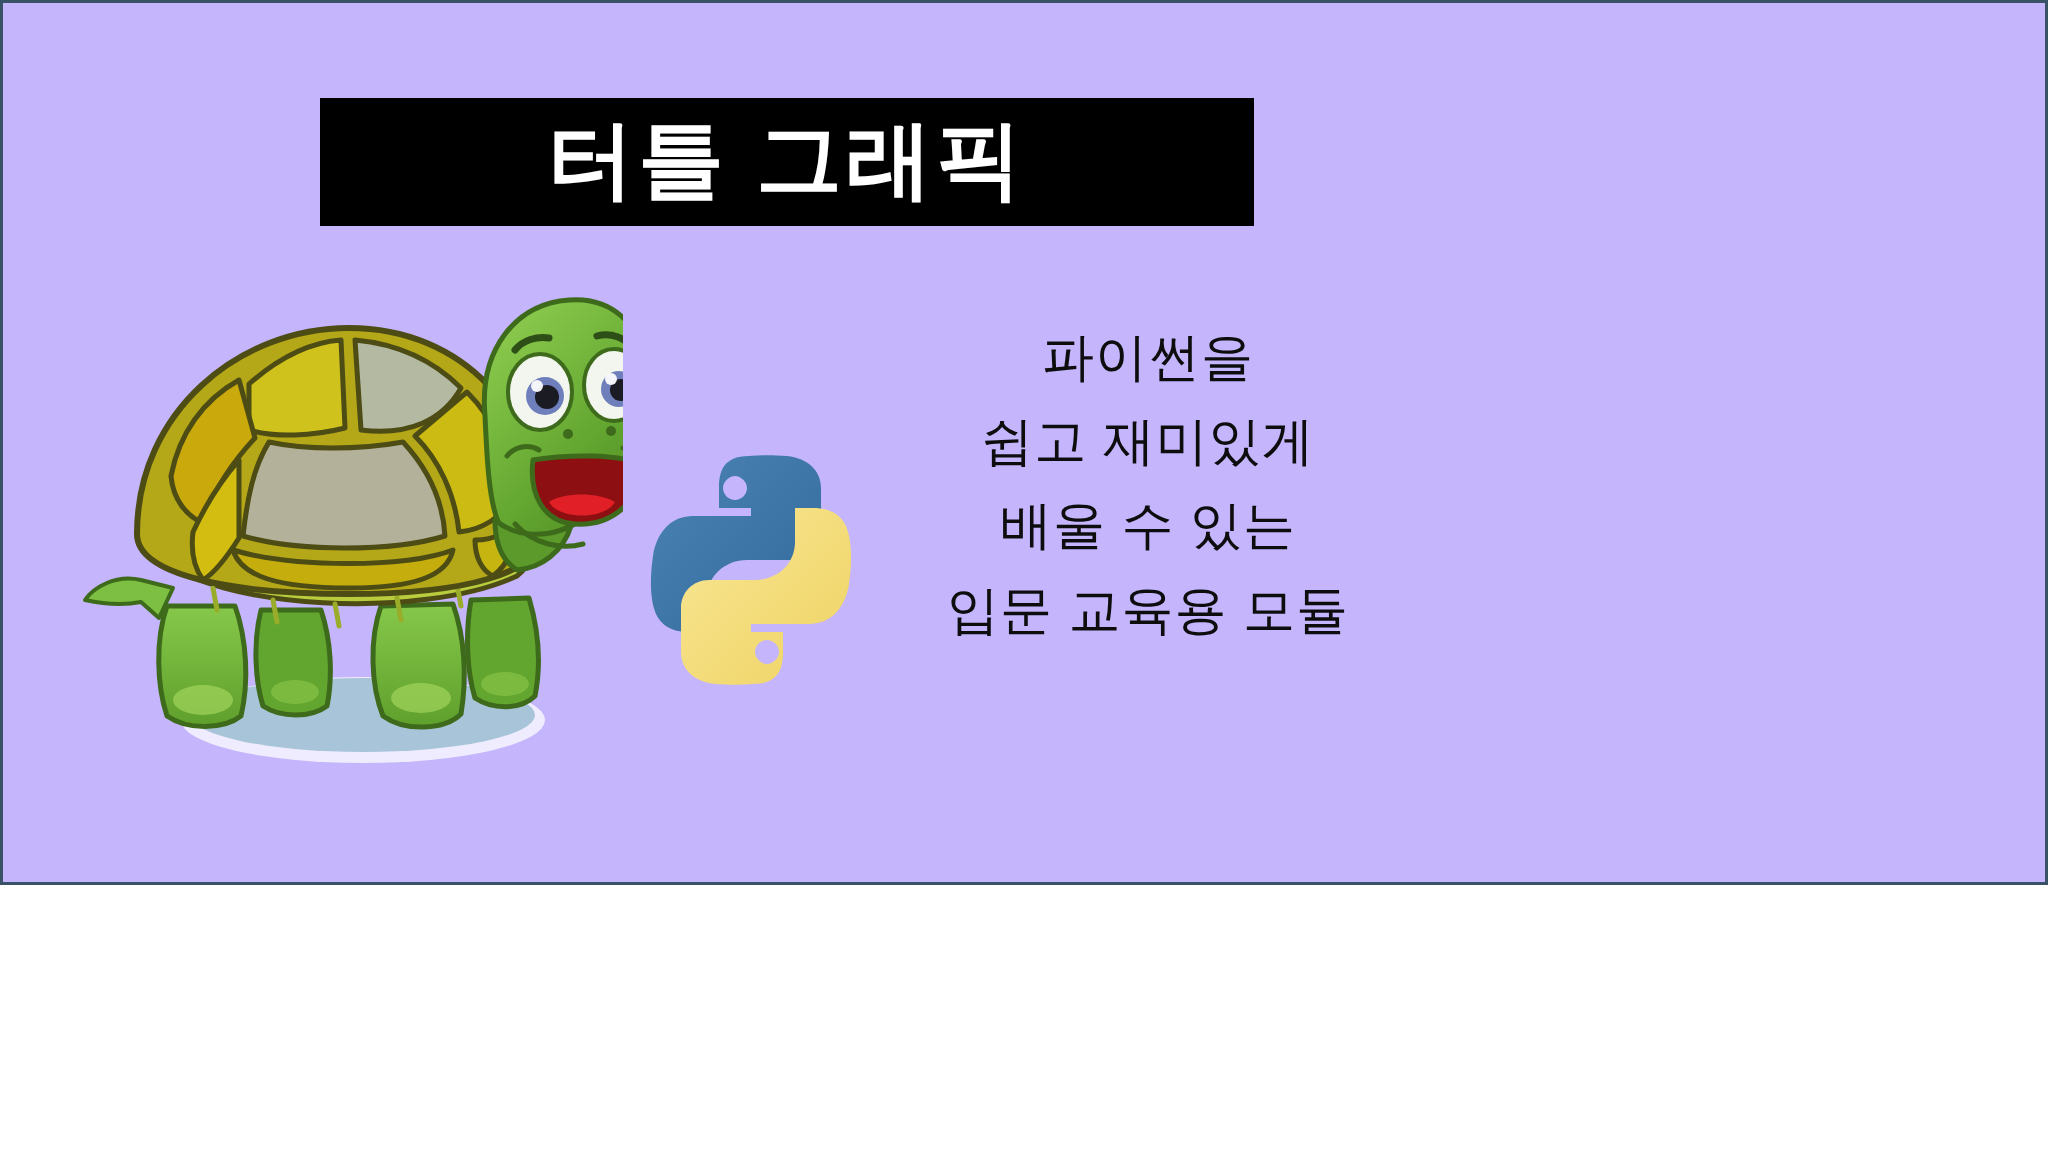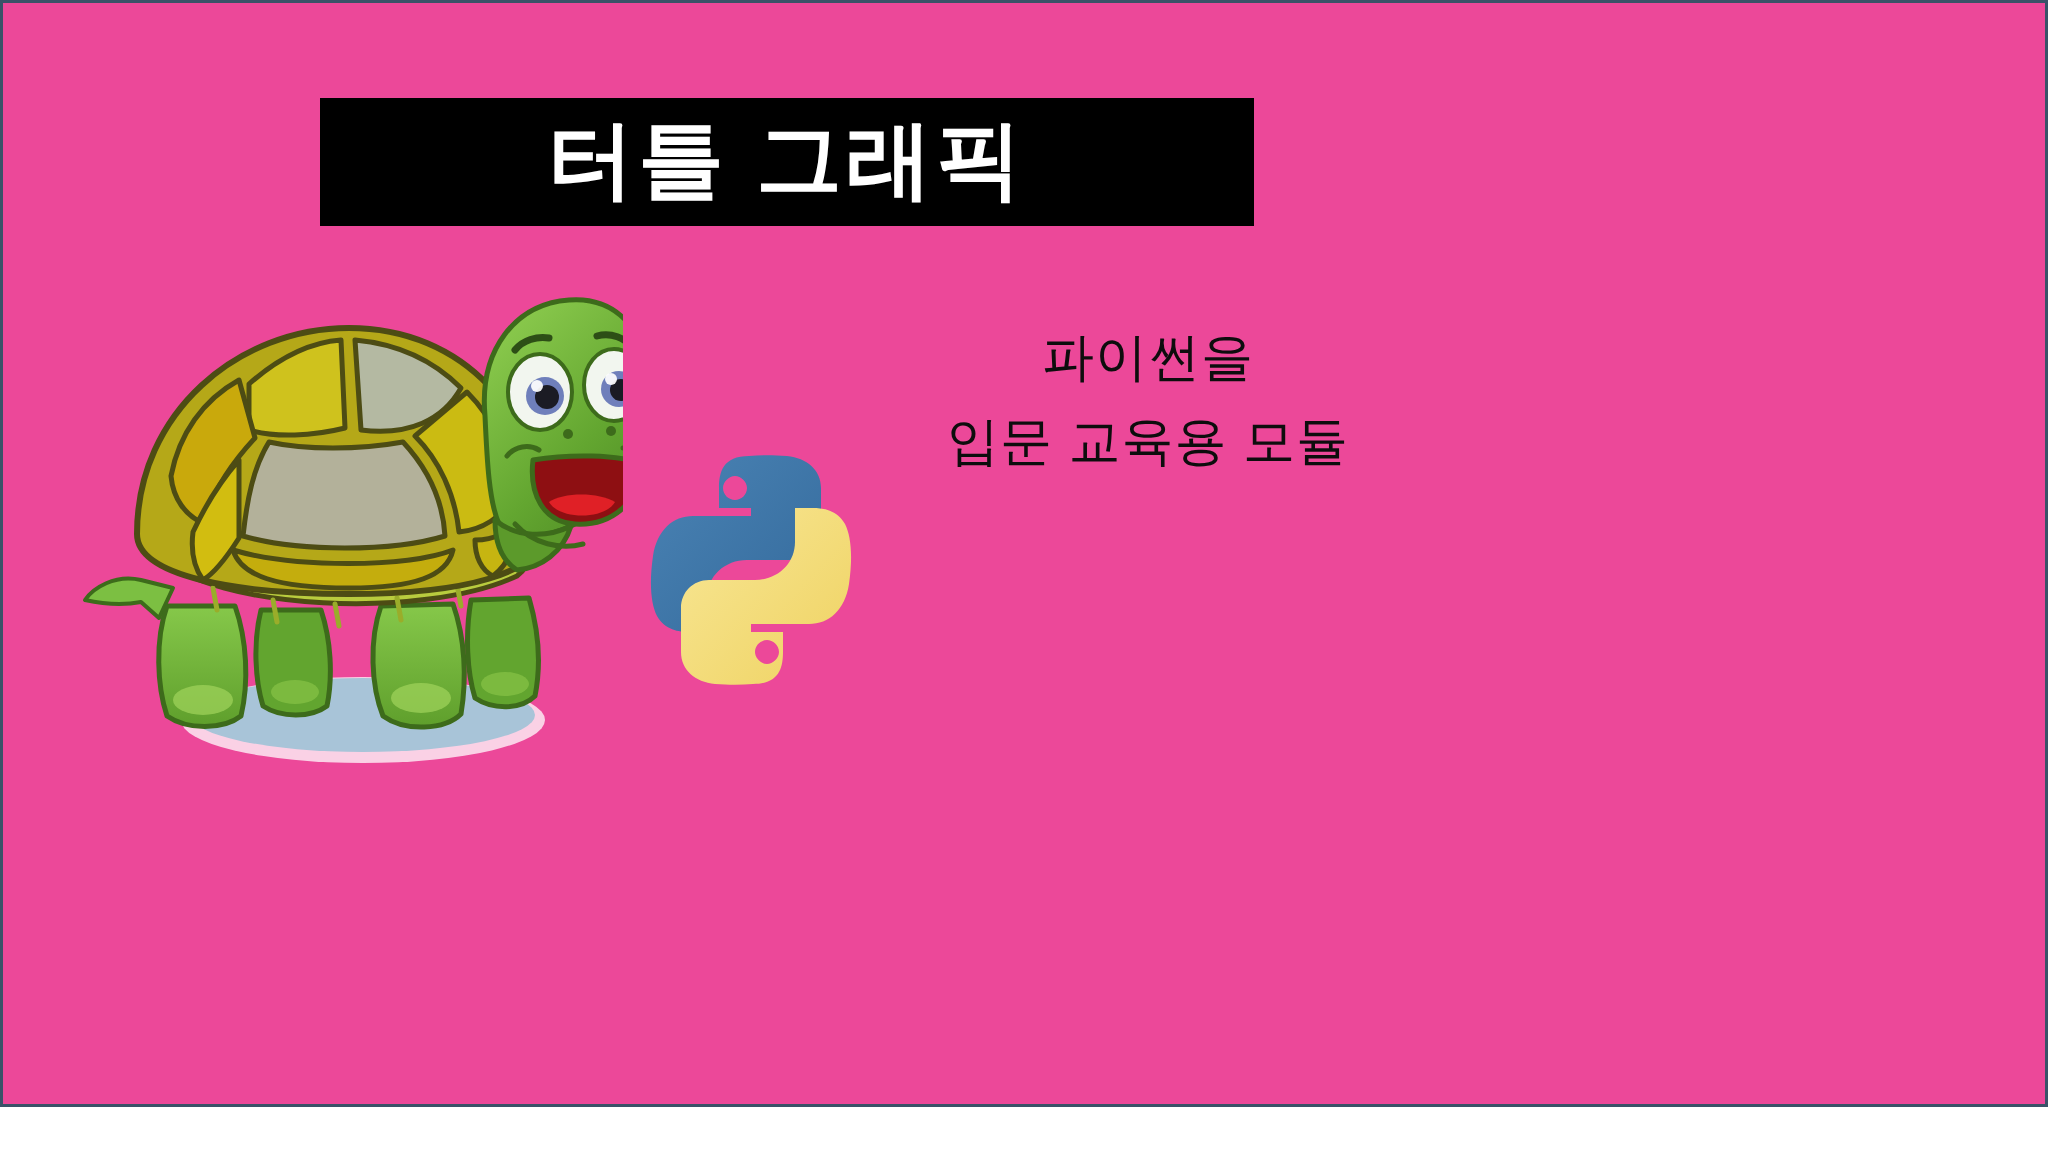--- a/index.html
+++ b/index.html
@@ -6,22 +6,22 @@
     margin: 0;
     padding: 0;
     background: #ffffff;
   }
   body {
     font-family: "Liberation Sans", "DejaVu Sans", sans-serif;
   }
   #slide {
     position: relative;
     width: 2048px;
-    height: 1107px;
-    background: #ec4899;
+    height: 885px;
+    background: #c4b5fd;
     box-sizing: border-box;
     border: 3px solid #3a5268;
     overflow: hidden;
     padding-left: 32px;
   }
 
   
   #title-banner {
     position: absolute;
     left: 317px;
@@ -184,16 +184,18 @@
       </defs>
 
       <path d="M118 10 C92 10 88 26 88 42 L88 62 L120 62 L120 70 L62 70 C42 70 26 84 22 110 C18 138 20 158 26 170 C34 184 48 186 58 186 L76 186 L76 152 C76 130 94 114 116 114 L162 114 C178 114 190 102 190 86 L190 42 C190 24 176 12 156 10 C142 9 130 9 118 10 Z M104 30 C110 30 116 36 116 42 C116 49 110 54 104 54 C98 54 92 49 92 42 C92 36 98 30 104 30 Z" fill="url(#pyBlue)"></path>
 
       <path d="M122 238 C148 238 152 222 152 206 L152 186 L120 186 L120 178 L178 178 C198 178 214 164 218 138 C222 110 220 90 214 78 C206 64 192 62 182 62 L164 62 L164 96 C164 118 146 134 124 134 L78 134 C62 134 50 146 50 162 L50 206 C50 224 64 236 84 238 C98 239 110 239 122 238 Z M136 218 C130 218 124 212 124 206 C124 199 130 194 136 194 C142 194 148 199 148 206 C148 212 142 218 136 218 Z" fill="url(#pyYellow)"></path>
     </svg>
   </div>
 
   <div id="caption-block">
     <span class="caption-line">파이썬을</span>
+    <span class="caption-line">쉽고 재미있게</span>
+    <span class="caption-line">배울 수 있는</span>
     <span class="caption-line">입문 교육용 모듈</span>
   </div>
 
 </div>
 
 </body></html>

